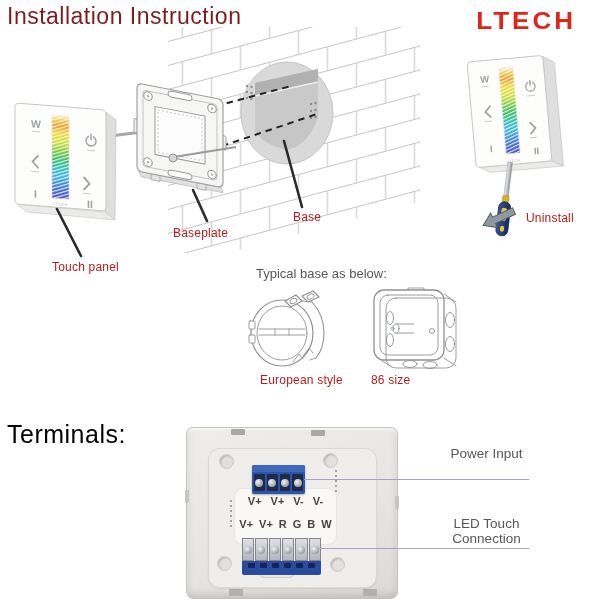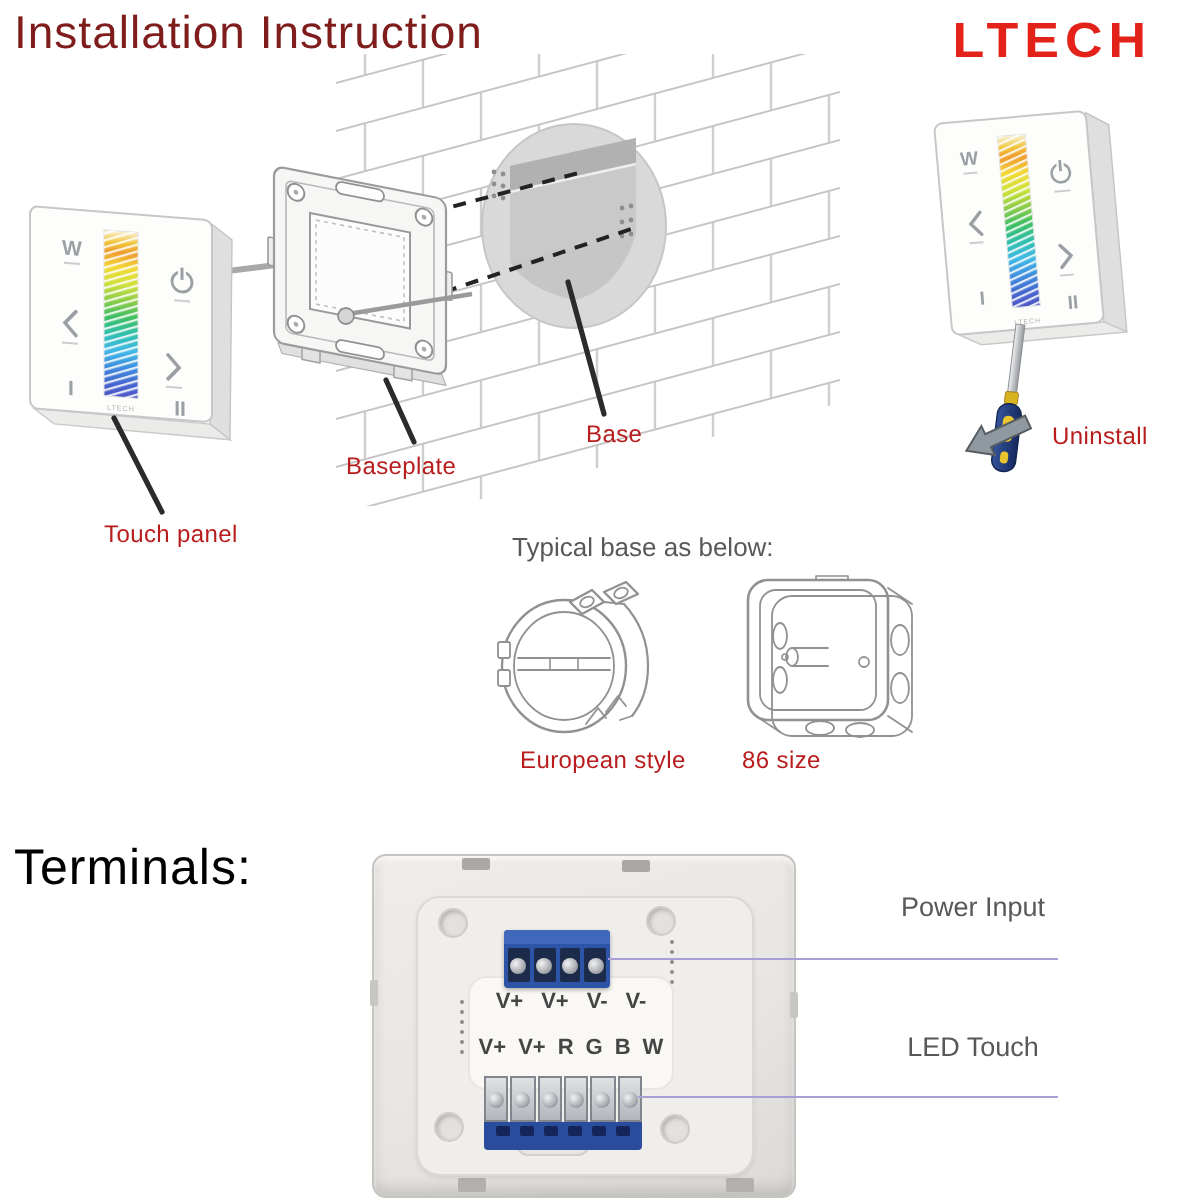--- a/index.html
+++ b/index.html
@@ -381,15 +381,16 @@
   </div>
 
   <div class="ann-line" style="left:304px;top:479px;width:225px"></div>
   <div class="ann-line" style="left:319px;top:548px;width:210px"></div>
 
   <div class="ann" style="left:424px;top:446px">
     <div>Power Input</div>
   </div>
   <div class="ann" style="left:424px;top:516px">
     <div>LED Touch</div>
+    <div>Connection</div>
   </div>
 
 </div>
 
 </body></html>

